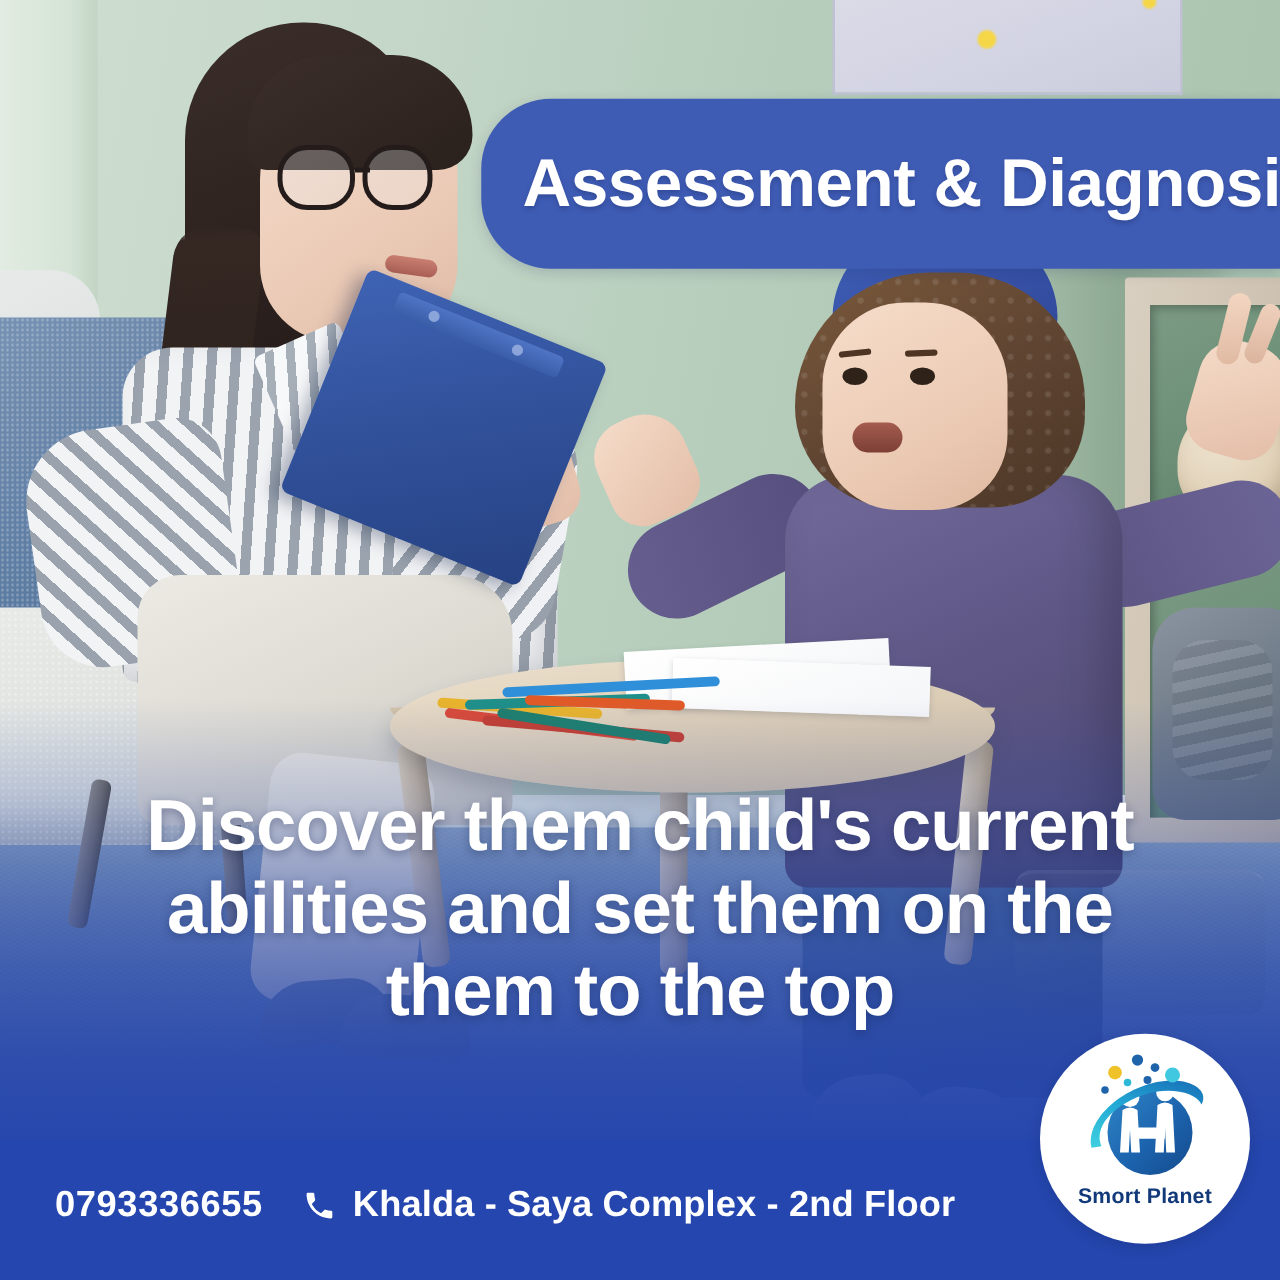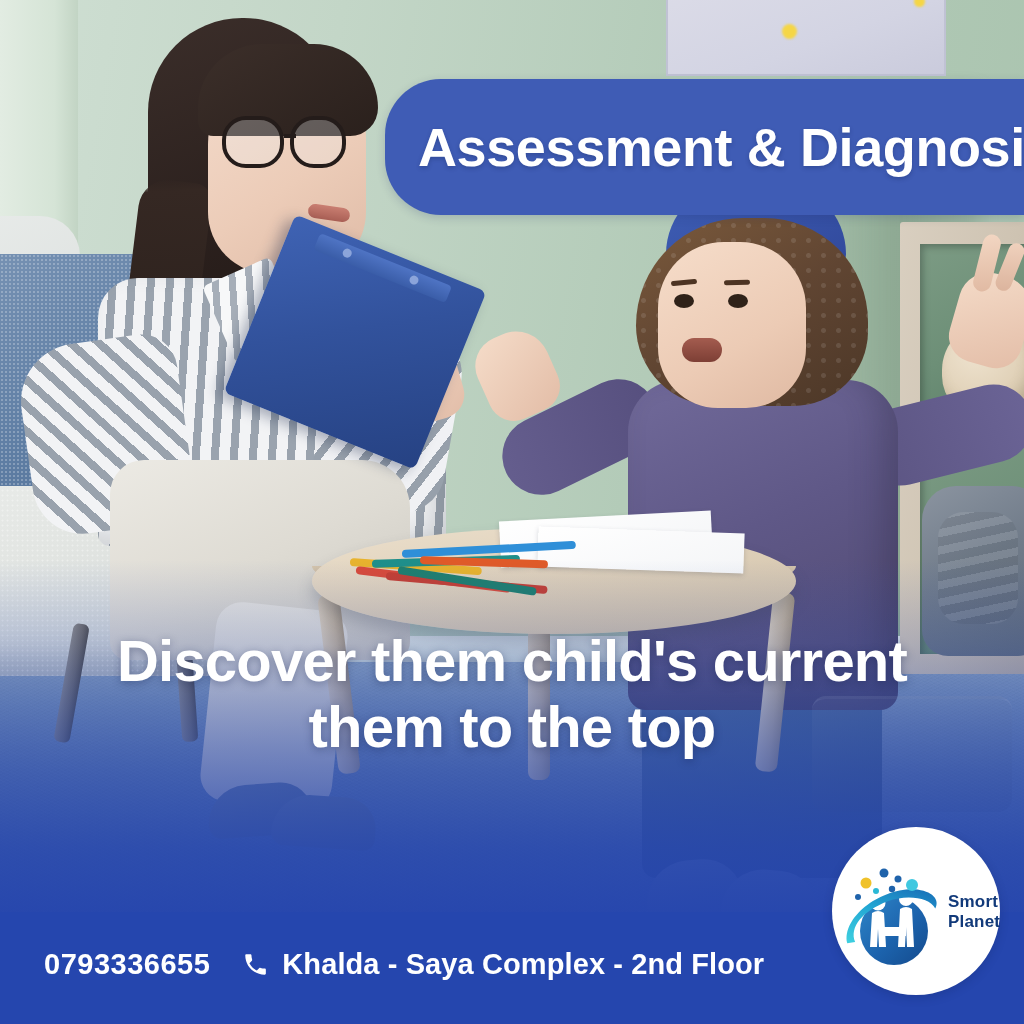--- a/index.html
+++ b/index.html
@@ -226,21 +226,21 @@
 
   
   .headline{position:absolute;left:0;top:628px;width:1024px;text-align:center;
         color:#ffffff;font-size:58px;font-weight:bold;line-height:1.135;
         letter-spacing:-.8px;text-shadow:0 2px 8px rgba(20,35,80,.38);}
   .headline .ln{display:block;}
 
   
   .logo{position:absolute;left:832px;top:827px;width:168px;height:168px;border-radius:50%;
         background:#ffffff;box-shadow:0 3px 10px rgba(15,30,80,.22);
-        display:flex;flex-direction:row;align-items:center;justify-content:flex-start;}
+        display:flex;flex-direction:column;align-items:center;justify-content:flex-start;}
   .logo-mark{position:relative;width:116px;height:108px;margin-top:11px;}
   .logo-text{font-size:17px;font-weight:bold;color:#123a7a;letter-spacing:.2px;margin-top:1px;}
 
   
   .contact{position:absolute;left:44px;top:948px;display:flex;align-items:center;gap:0;
         color:#ffffff;font-size:29px;font-weight:bold;white-space:nowrap;}
   .phone-number{letter-spacing:.5px;}
   .phone-icon{display:inline-flex;margin-left:32px;margin-right:13px;}
   .address{letter-spacing:.1px;}
 </style>
@@ -355,20 +355,21 @@
 
   <div class="blue-fade"></div>
   <div class="solid-footer"></div>
 
   <div class="title-banner">
     <span class="title-text">Assessment &amp; Diagnosis</span>
   </div>
 
   <div class="headline">
     <span class="ln">Discover them child's current</span>
+    <span class="ln">abilities and set them on the</span>
     <span class="ln">them to the top</span>
   </div>
 
   <div class="logo">
     <div class="logo-mark">
       <svg viewBox="0 0 116 108" width="116" height="108" aria-hidden="true">
         <defs>
           <linearGradient id="globeG" x1="0" y1="0" x2="1" y2="1">
             <stop offset="0" stop-color="#2e86c8"></stop>
             <stop offset="0.55" stop-color="#1c63ad"></stop>

